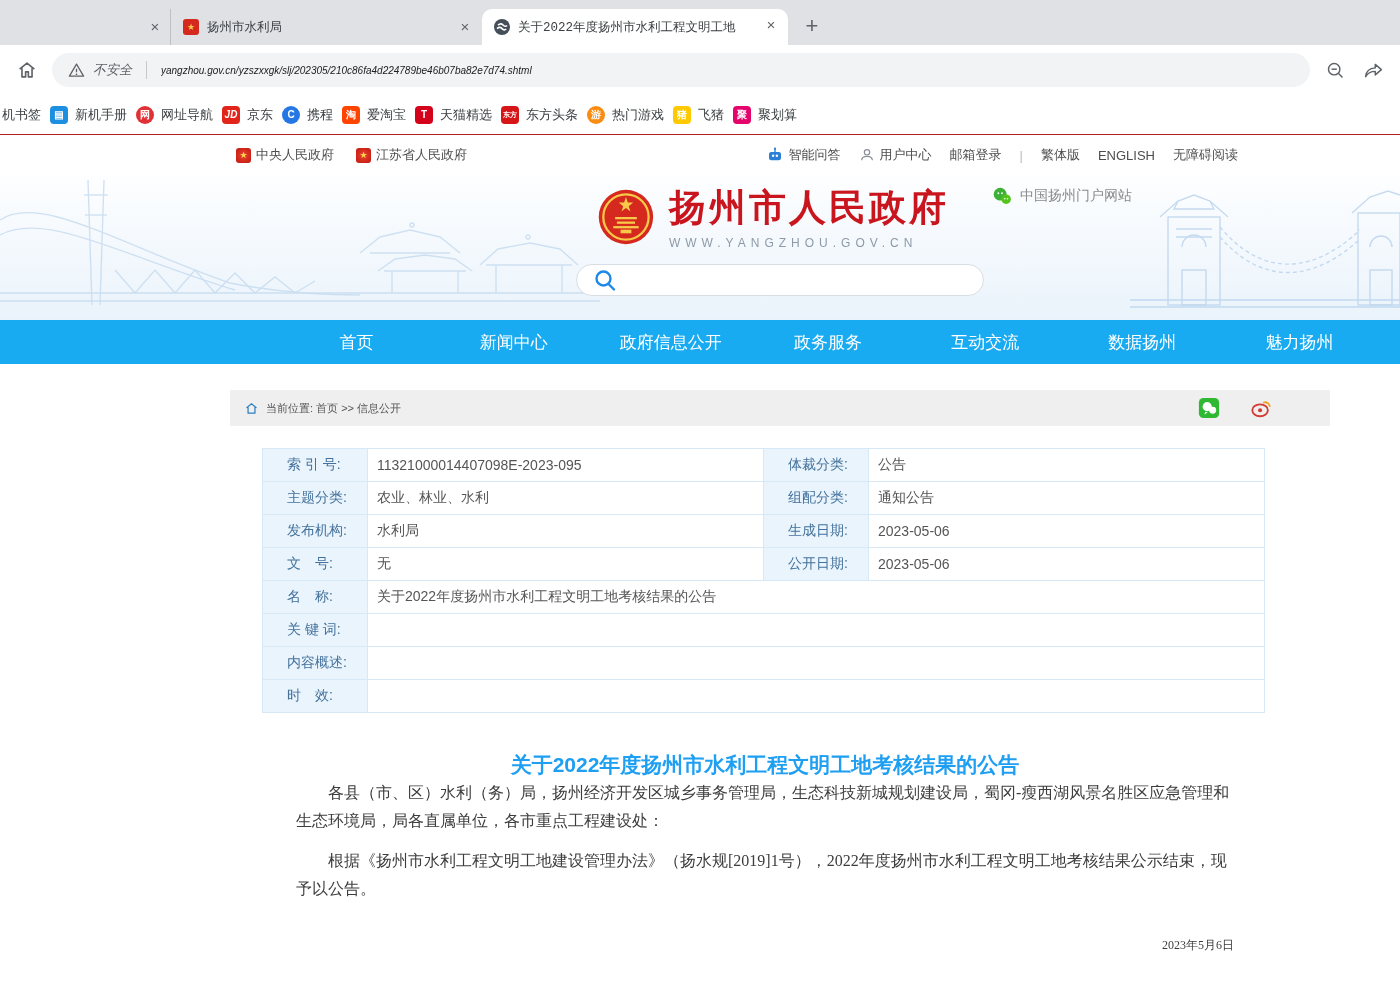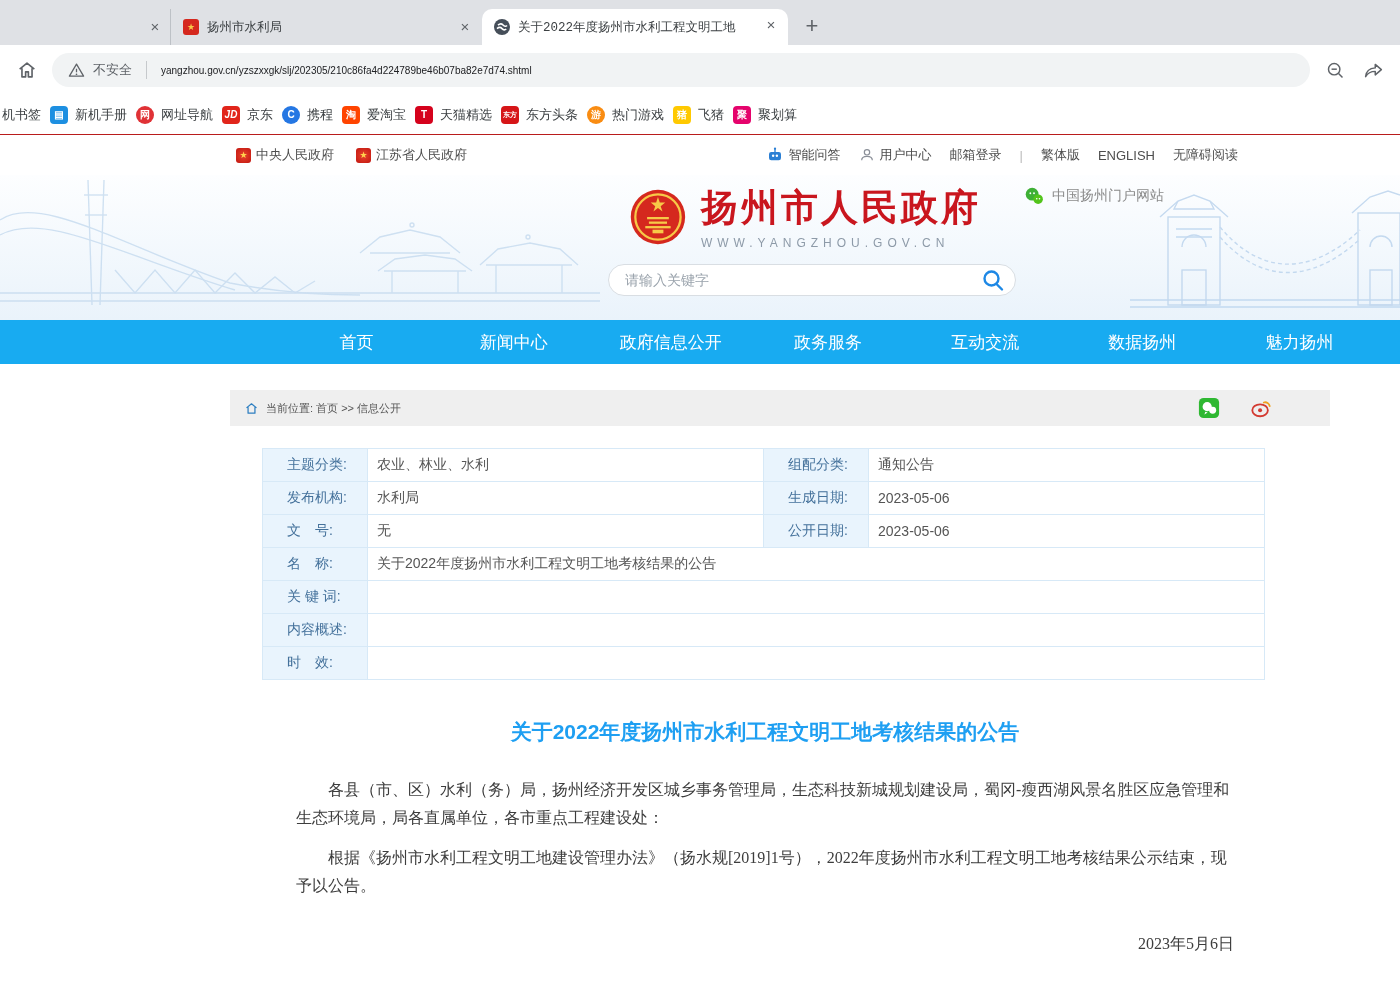--- a/index.html
+++ b/index.html
@@ -15,21 +15,21 @@
     font-size:12.5px; color:#3c4043; position:relative; }
   .tab.inactive { width:312px; border-left:1px solid #bdc1c6; }
   .tab.active { width:306px; background:#fff; border-radius:10px 10px 0 0;font-family:Liberation Mono, monospace; }
   .tab-title { flex:1; white-space:nowrap; overflow:hidden; }
   .favicon { width:16px; height:16px; flex:0 0 16px; }
   .emblem-fav { background:#d5281e; border-radius:3px; display:flex; align-items:center; justify-content:center;
     color:#f7c948; font-size:9px; }
   .newtab { width:28px; height:28px; margin:0 0 4px 10px; text-align:center; line-height:26px;
     font-size:22px; color:#5f6368; border-radius:50%; cursor:pointer; }
 
-  .toolbar { height:50px; background:#fff; display:flex; align-items:center; padding:0 14px; gap:12px; }
+  .toolbar { height:50px; background:#fff; display:flex; align-items:center; padding:0 14px; gap:12px;font-style:italic; }
   .icon-btn { width:26px; height:26px; display:flex; align-items:center; justify-content:center; cursor:pointer; }
   .omnibox { flex:1; height:34px; background:#f1f3f4; border-radius:17px; display:flex;
     align-items:center; padding:0 16px; gap:8px; }
   .sec-label { font-size:13px; color:#5f6368; }
   .omni-div { width:1px; height:18px; background:#c6c9cc; margin:0 6px; }
   .url-text { font-size:10px; color:#202124; white-space:nowrap; overflow:hidden; }
 
   .bookmarks { height:40px; background:#fff; display:flex; align-items:center; gap:9px;
     padding:0 10px 0 2px; border-bottom:1px solid #b91c1c; }
   .bm { display:flex; align-items:center; gap:7px; font-size:13px; color:#3c4043; cursor:pointer; white-space:nowrap; }
@@ -46,21 +46,21 @@
   .util-inner { width:1100px; margin-left:230px; height:100%; display:flex; align-items:center;
     padding:0 92px 0 6px; font-size:13px; color:#4d4d4d; }
   .util-left { display:flex; gap:22px; }
   .util-right { margin-left:auto; display:flex; gap:18px; align-items:center; }
   .ulink { display:flex; align-items:center; gap:5px; cursor:pointer; }
   .mini-emblem { width:15px; height:15px; border-radius:3px; background:radial-gradient(#e8442f,#c2160f);
     color:#ffd34d; font-size:9px; display:flex; align-items:center; justify-content:center; }
   .u-div { color:#bbb; }
 
   
-  .hero { position:relative; height:145px; background:linear-gradient(#fdfeff,#eaf3fb); overflow:hidden;padding-left:32px; }
+  .hero { position:relative; height:145px; background:linear-gradient(#fdfeff,#eaf3fb); overflow:hidden; }
   .hero-deco { position:absolute; top:0; opacity:.85; pointer-events:none; }
   .hero-inner { position:relative; width:1100px; margin-left:230px; height:100%; }
   .logo-row { position:absolute; left:50%; transform:translateX(-52%); top:8px; display:flex;
     align-items:center; gap:14px; }
   .site-name { font-size:37px; font-weight:bold; color:#c9161e; letter-spacing:3px; white-space:nowrap; }
   .site-url { font-size:12px; color:#90702f; letter-spacing:5px; margin-top:3px; color:#8d9aa8; }
   .portal { position:absolute; right:198px; top:10px; display:flex; align-items:center; gap:7px;
     font-size:14px; color:#8a8a8a; }
   .searchbox { position:absolute; left:50%; transform:translateX(-50%); top:89px; width:408px; height:32px;
     background:#fff; border:1px solid #d9dee3; border-radius:17px; display:flex; align-items:center;
@@ -85,23 +85,23 @@
 
   table.meta { border-collapse:collapse; margin:22px 32px 0; width:1002px; table-layout:fixed; }
   .meta td { border:1px solid #d7e9f7; height:33px; font-size:14px; overflow:hidden; white-space:nowrap; }
   .meta td.lbl { background:#e9f4fd; color:#44719b; padding-left:24px; }
   .meta td.val { color:#555; padding-left:9px; }
   .w-lbl { width:105px; } .w-val { width:396px; }
 
   .article { padding:0 96px 0 66px; font-family:"Liberation Serif", serif; }
   .a-title { margin-top:38px; text-align:center; font-size:21px; font-weight:bold; color:#1e9ff2;
     font-family:"Liberation Sans", sans-serif; }
-  .a-p { margin-top:30px; font-size:16px; line-height:1.75; color:#3d3d3d; text-indent:2em; }
+  .a-p { font-size:16px; line-height:1.75; color:#3d3d3d; text-indent:2em; }
   .a-p2 { margin-top:12px; }
-  .a-date { margin-top:34px; text-align:right; font-size:16px; color:#3d3d3d; }
+  .a-date { margin-top:34px; text-align:right; font-size:12px; color:#3d3d3d; }
 </style>
 </head>
 <body>
 
 <div class="tabstrip">
   <div class="tab-cut">
     <span class="tab-x">×</span>
   </div>
   <div class="tab inactive">
     <span class="favicon emblem-fav">★</span>
@@ -306,21 +306,20 @@
         <circle cx="10" cy="10" r="7" fill="#3eb035"></circle>
         <circle cx="16.5" cy="15.5" r="5.2" fill="#52c41a"></circle>
         <circle cx="8" cy="9" r="1" fill="#fff"></circle>
           <circle cx="12" cy="9" r="1" fill="#fff"></circle>
         <circle cx="15" cy="15" r="0.9" fill="#fff"></circle>
           <circle cx="18" cy="15" r="0.9" fill="#fff"></circle>
       </svg>
       <span>中国扬州门户网站</span>
     </div>
     <div class="searchbox">
-      <input type="text" placeholder="请输入关键字" style="">
       <svg width="24" height="24" viewBox="0 0 24 24">
         <circle cx="10.5" cy="10.5" r="7" fill="none" stroke="#1e88e5" stroke-width="2.4"></circle>
         <line x1="16" y1="16.5" x2="21" y2="21.5" stroke="#1e88e5" stroke-width="2.4" stroke-linecap="round"></line>
       </svg>
     </div>
   </div>
 </div>
 
 <div class="navbar">
   <div class="nav-inner">
@@ -357,20 +356,26 @@
   </div>
 
   <table class="meta">
     <colgroup>
         <col class="w-lbl">
         <col class="w-val">
         <col class="w-lbl">
         <col class="w-val">
       </colgroup>
     <tbody>
+        <tr>
+      <td class="lbl">索 引 号:</td>
+      <td class="val">11321000014407098E-2023-095</td>
+      <td class="lbl">体裁分类:</td>
+      <td class="val">公告</td>
+    </tr>
     <tr>
       <td class="lbl">主题分类:</td>
       <td class="val">农业、林业、水利</td>
       <td class="lbl">组配分类:</td>
       <td class="val">通知公告</td>
     </tr>
     <tr>
       <td class="lbl">发布机构:</td>
       <td class="val">水利局</td>
       <td class="lbl">生成日期:</td>

